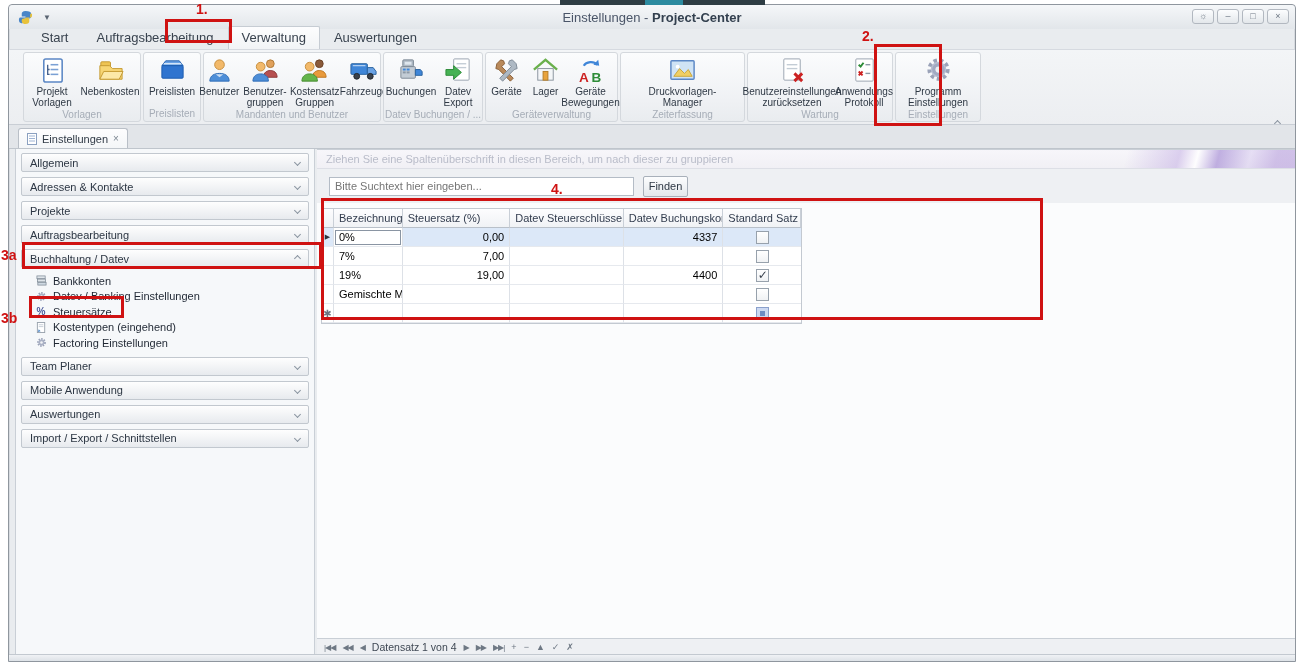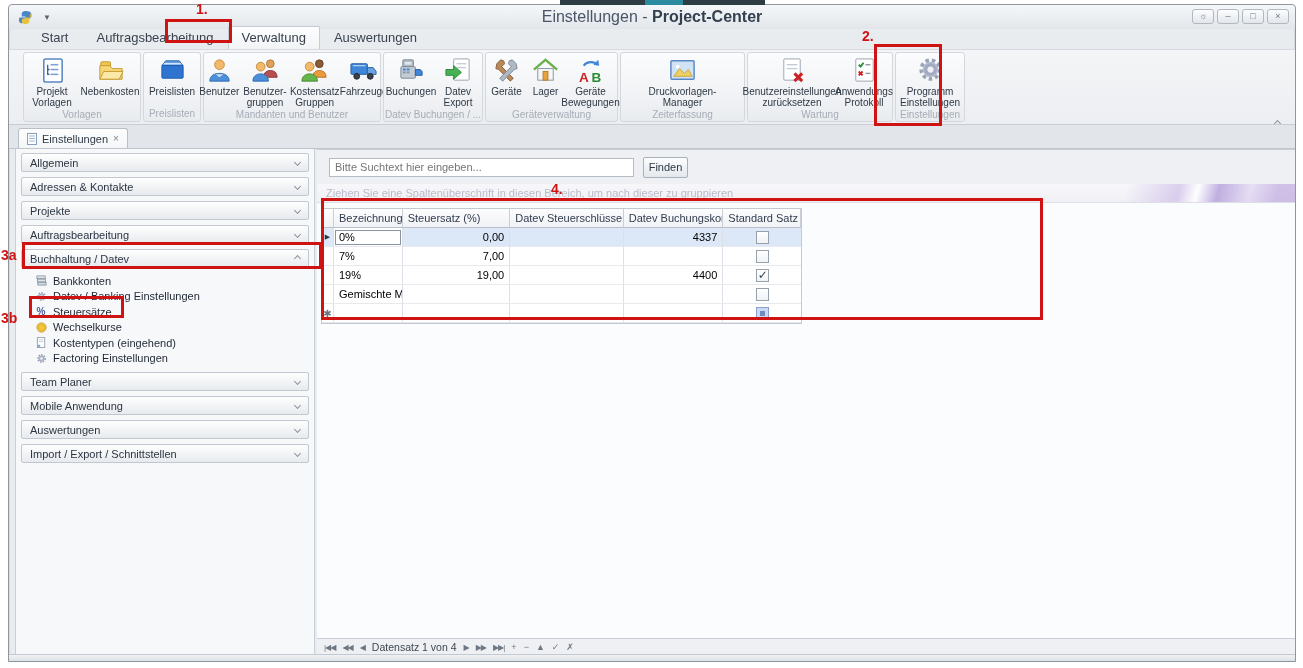--- a/index.html
+++ b/index.html
@@ -11,21 +11,21 @@
          border:1px solid #8f969e; border-radius:4px 4px 0 0;
          background:#e9ecef; box-shadow:0 0 0 1px #d7dbe0 inset; }
   #top-artifact { position:absolute; left:560px; top:0; width:205px; height:5px; background:#2e3d44; z-index:60; }
   #top-artifact .teal { position:absolute; left:85px; top:0; width:38px; height:5px; background:#2c8ba0; }
 
   #titlebar { position:absolute; left:0; top:0; width:100%; height:24px;
     background:linear-gradient(#f5f7f9,#e2e6ea); border-radius:4px 4px 0 0;
     display:flex; align-items:center; }
   #app-icon { margin-left:9px; width:15px; height:15px; }
   #app-menu-arrow { margin-left:10px; font-size:8px; color:#5a6572; }
-  #title { position:absolute; left:0; right:0; text-align:center; font-size:16px; color:#4a5568; }
+  #title { position:absolute; left:0; right:0; text-align:center; font-size:13px; color:#4a5568; }
   #title b { color:#33404f; }
   #win-buttons { position:absolute; right:6px; top:4px; display:flex; gap:3px; }
   .win-btn { width:22px; height:15px; border:1px solid #b2b8c0; border-radius:3px;
     background:linear-gradient(#fcfdfe,#e3e7eb); font-size:9px; line-height:13px; text-align:center; color:#6e7884; }
 
   
   #tabrow { position:absolute; left:0; top:24px; width:100%; height:20px; display:flex; align-items:flex-end; padding-left:18px; }
   .rtab { padding:3px 13px 4px; font-size:13px; color:#39434f; border:1px solid transparent; border-bottom:none; }
   .rtab.active { background:linear-gradient(#fdfdfe,#f2f4f6); border-color:#c6ccd3; border-radius:2px 2px 0 0; }
 
@@ -305,21 +305,21 @@
                 <path d="M9 16l4 4M13 16l-4 4" stroke="#cc2222" stroke-width="2"></path>
                 <line x1="16" y1="9" x2="21" y2="9" stroke="#8b98a5" stroke-width="1.4"></line>
                 <line x1="16" y1="18" x2="21" y2="18" stroke="#8b98a5" stroke-width="1.4"></line>
               </svg>
             <span class="rbtn-label">Anwendungs Protokoll</span>
           </div>
         </div>
         <div class="rgroup-label">Wartung</div>
       </div>
 
-      <div class="rgroup" style="width:70px">
+      <div class="rgroup" style="width:86px">
         <div class="rgroup-btns">
           <div class="rbtn" style="width:66px">
             <svg viewBox="0 0 30 30">
                 <circle cx="15" cy="14" r="9" fill="none" stroke="#9aa2b8" stroke-width="5" stroke-dasharray="3.4 2.8"></circle>
                 <circle cx="15" cy="14" r="8" fill="#b8bfd2"></circle>
                 <circle cx="15" cy="14" r="6.5" fill="#a2aac2"></circle>
                 <circle cx="15" cy="14" r="3.2" fill="#eef0f4"></circle>
               </svg>
             <span class="rbtn-label">Programm Einstellungen</span>
           </div>
@@ -382,27 +382,20 @@
             <span class="lbl">Datev / Banking Einstellungen</span>
           </div>
           <div class="acc-item">
             <svg viewBox="0 0 12 12">
                 <text x="0.5" y="10" font-size="11" font-weight="bold" fill="#4a5a9a" font-family="Liberation Sans,sans-serif">%</text>
               </svg>
             <span class="lbl linked">Steuersätze</span>
           </div>
           <div class="acc-item">
             <svg viewBox="0 0 12 12">
-                <circle cx="6" cy="6" r="5" fill="#f5c93d" stroke="#c89a2a"></circle>
-                <circle cx="6" cy="6" r="3" fill="none" stroke="#e3af2f"></circle>
-              </svg>
-            <span class="lbl">Wechselkurse</span>
-          </div>
-          <div class="acc-item">
-            <svg viewBox="0 0 12 12">
                 <rect x="1.5" y="0.5" width="8" height="11" fill="#fff" stroke="#98a2ad"></rect>
                 <line x1="3" y1="3" x2="8" y2="3" stroke="#c3ccd5"></line>
                 <line x1="3" y1="5" x2="8" y2="5" stroke="#c3ccd5"></line>
                 <path d="M2 11l3-1-2-2z" fill="#4a86c8"></path>
               </svg>
             <span class="lbl">Kostentypen (eingehend)</span>
           </div>
           <div class="acc-item">
             <svg viewBox="0 0 12 12">
                 <circle cx="6" cy="6" r="3.6" fill="none" stroke="#9aa2b8" stroke-width="2.4" stroke-dasharray="1.5 1.2"></circle>
@@ -424,27 +417,27 @@
             <span>Auswertungen</span>
             <span class="chev down"></span>
           </div>
         <div class="acc">
             <span>Import / Export / Schnittstellen</span>
             <span class="chev down"></span>
           </div>
       </div>
 
       <div id="content">
+        <div id="groupbar">
+          <span>Ziehen Sie eine Spaltenüberschrift in diesen Bereich, um nach dieser zu gruppieren</span>
+          <span class="swoosh"></span>
+        </div>
         <div id="search-row">
           <input id="search-input" placeholder="Bitte Suchtext hier eingeben..." style="">
           <span id="search-btn">Finden</span>
-        </div>
-        <div id="groupbar">
-          <span>Ziehen Sie eine Spaltenüberschrift in diesen Bereich, um nach dieser zu gruppieren</span>
-          <span class="swoosh"></span>
         </div>
 
         <div id="grid">
           <div class="grow ghead">
             <div class="gcell c0"></div>
             <div class="gcell c1">Bezeichnung</div>
             <div class="gcell c2">Steuersatz (%)</div>
             <div class="gcell c3">Datev Steuerschlüssel</div>
             <div class="gcell c4">Datev Buchungskonto</div>
             <div class="gcell c5">Standard Satz</div>

